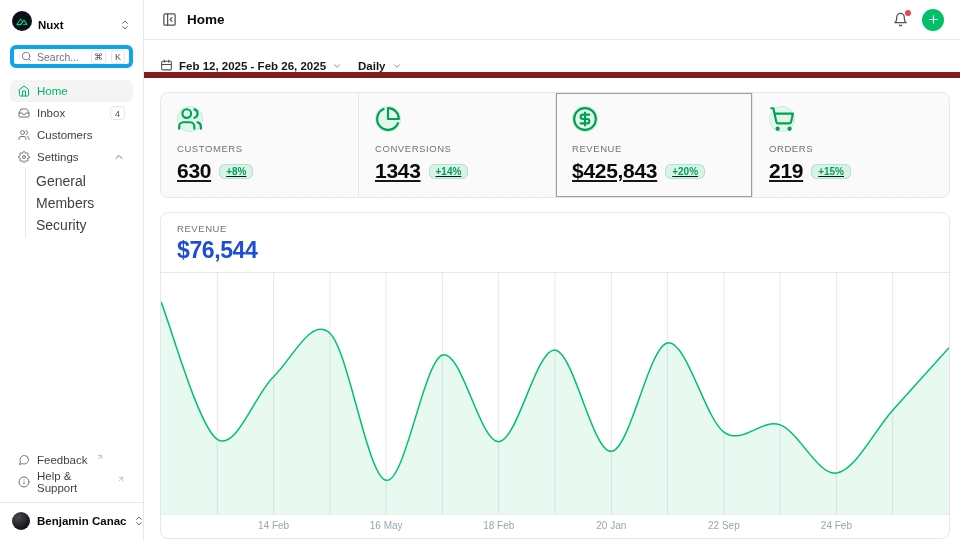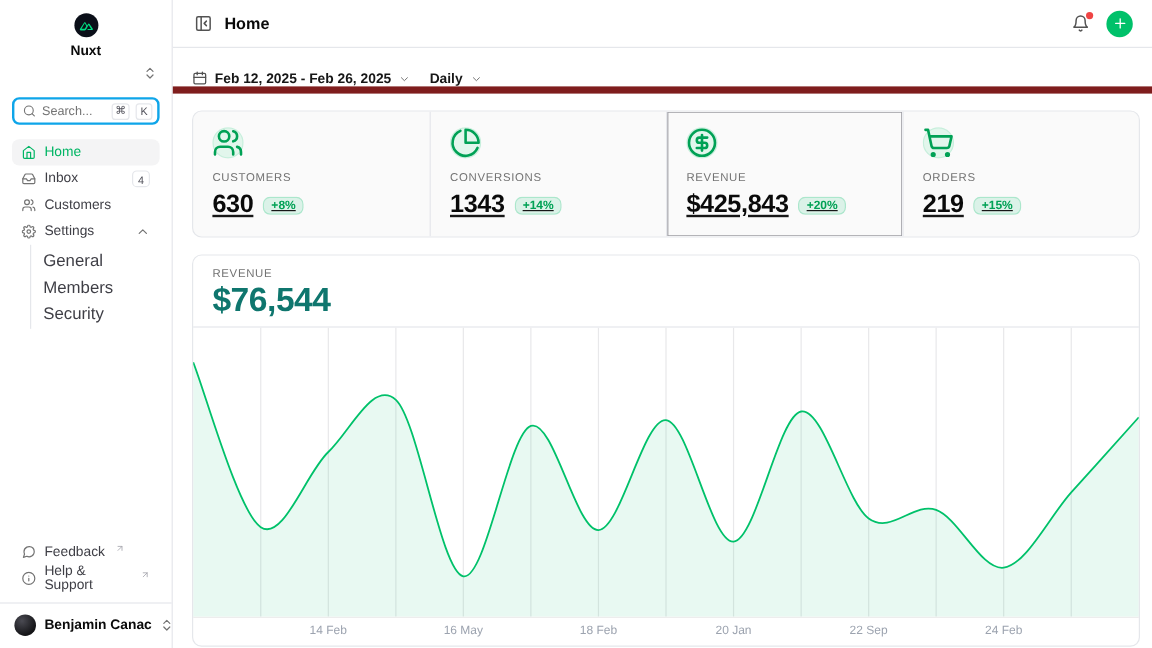--- a/index.html
+++ b/index.html
@@ -15,29 +15,29 @@
   .ic { display: inline-flex; flex: none; }
   .ic svg { display: block; width: 100%; height: 100%; }
 
   
   .sidebar {
     width: 144px; min-width: 144px; height: 100%;
     border-right: 1px solid #e5e7eb;
     display: flex; flex-direction: column;
     padding: 10px 10px 10px; background: #fff;
   }
-  .ws-row { display: flex; align-items: center; gap: 6px; padding: 1px 2px; margin-bottom: 13px; cursor: pointer; border-radius: 6px; flex-direction: column; }
+  .ws-row { display: flex; align-items: flex-end; gap: 6px; padding: 1px 2px; margin-bottom: 13px; cursor: pointer; border-radius: 6px; }
   .ws-logo { width: 20px; height: 20px; border-radius: 50%; background: #0b0f19; display: flex; align-items: center; justify-content: center; }
   .ws-logo .ic { width: 12px; height: 9px; }
   .ws-name { font-size: 11.5px; font-weight: 700; color: #0a0a0a; }
   .selector-ic { width: 12px; height: 12px; color: #737373; margin-left: auto; }
 
   .searchbox {
     display: flex; align-items: center; gap: 5px;
-    border: 2px solid #0ea5e9; border-radius: 6px;
+    border: 4px solid #0ea5e9; border-radius: 6px;
     height: 23px; padding: 0 4px 0 7px; margin-bottom: 12px;
     color: #737373; cursor: text; background: #fff;
   }
   .searchbox .ic { width: 11px; height: 11px; color: #737373; }
   .search-ph { flex: 1; font-size: 10.5px; color: #737373; }
   .kbd {
     min-width: 14px; height: 14px; padding: 0 2px;
     border: 1px solid #e5e7eb; border-radius: 3px; background: #fff;
     font-size: 9px; color: #52525b; display: flex; align-items: center; justify-content: center;
   }
@@ -136,21 +136,21 @@
   .delta-badge {
     font-size: 10px; font-weight: 600; color: #00a155;
     background: rgba(0,193,106,.12); box-shadow: inset 0 0 0 1px rgba(0,193,106,.22);
     padding: 2px 7px; border-radius: 6px;
   }
 
   
   .chart-card { border: 1px solid #e5e7eb; border-radius: 8px; background: #fff; }
   .chart-head { padding: 10px 16px 9px; border-bottom: 1px solid #e5e7eb; }
   .chart-label { font-size: 9.5px; font-weight: 500; letter-spacing: .06em; color: #737373; line-height: 12px; }
-  .chart-value { font-size: 28px; line-height: 26px; font-weight: 700; letter-spacing: -0.4px; color: #0f766e; margin-top: 2px; }
+  .chart-value { font-size: 23px; line-height: 26px; font-weight: 700; letter-spacing: -0.4px; color: #1d4ed8; margin-top: 2px; }
   .chart-body { position: relative; height: 242px; border-bottom: 1px solid #ededed; }
   .chart-body svg { position: absolute; inset: 0; width: 100%; height: 100%; }
   .chart-xaxis { position: relative; height: 23px; }
   .x-tick { position: absolute; top: 5px; transform: translateX(-50%); font-size: 10px; color: #9ca3af; white-space: nowrap; }
 </style>
 </head>
 <body>
 
 <div class="app">
 

